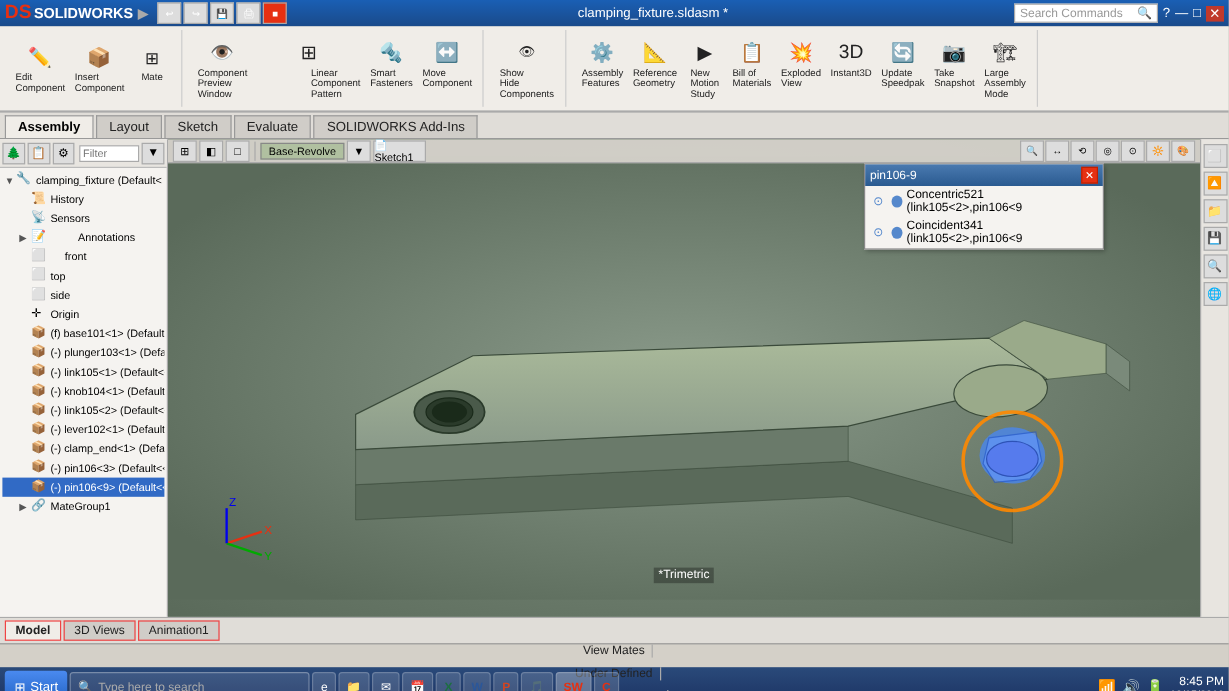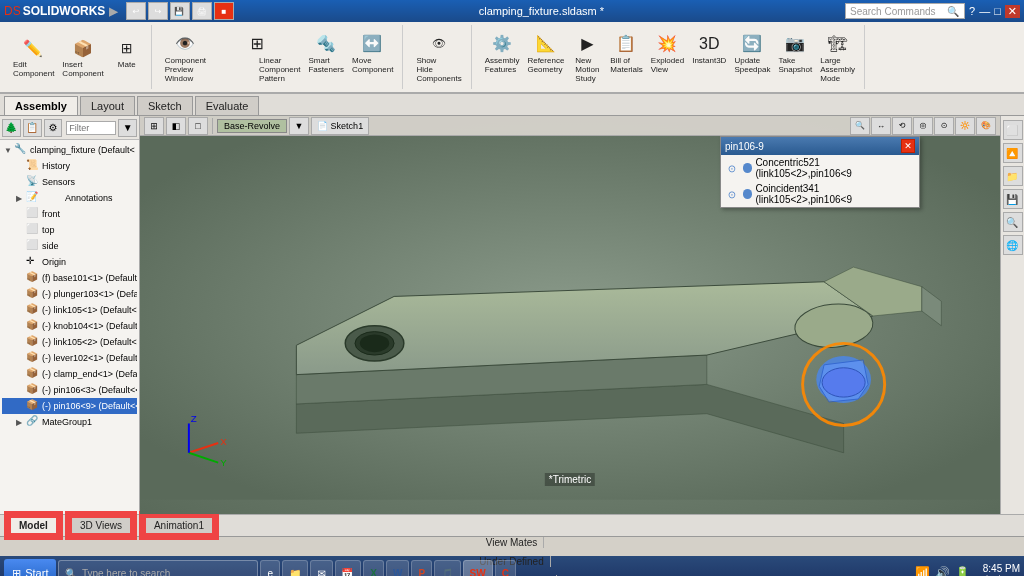--- a/index.html
+++ b/index.html
@@ -169,21 +169,21 @@
     
     #bottom-tabs {
       height: 22px;
       background: #e0ddd8;
       display: flex;
       align-items: center;
       padding: 0 4px;
       border-top: 1px solid #aaa;
       gap: 2px;
     }
-    .btab { padding: 2px 8px; font-size: 10px; cursor: pointer; background: #d0cdc8; border: 7px solid #ef4444; color: #222; }
+    .btab { padding: 2px 8px; font-size: 10px; cursor: pointer; background: #d0cdc8; border: 1px solid #ef4444; color: #222; }
     .btab.active { background: #f0ede8; font-weight: bold; }
 
     
     #statusbar {
       height: 20px;
       background: #d4d0c8;
       border-top: 1px solid #999;
       display: flex;
       align-items: center;
       padding: 0 4px;
@@ -254,21 +254,21 @@
     }
 
     
     #model-svg { position: absolute; top: 0; left: 0; width: 100%; height: 100%; }
   </style>
 </head>
 <body>
 
 <div id="titlebar">
   <div class="logo">
-    <span style="color:#e63012; font-weight:normal; font-size:12px;">DS</span>
+    <span style="color:#e63012; font-weight:bold; font-size:16px;">DS</span>
     <span style="color:white; font-size:12px; margin-left:2px;">SOLIDWORKS</span>
     <span style="color:#aaa; margin-left:4px;">▶</span>
   </div>
   <div style="display:flex; gap:2px; margin: 0 4px;">
     <div class="sb-btn" style="font-size:8px;">↩</div>
     <div class="sb-btn" style="font-size:8px;">↪</div>
     <div class="sb-btn" style="font-size:8px;">💾</div>
     <div class="sb-btn" style="font-size:8px;">🖨</div>
     <div class="sb-btn" style="font-size:8px; background:#e63012; color:white;">■</div>
   </div>
@@ -368,20 +368,21 @@
       </div>
     </div>
   </div>
 </div>
 
 <div id="tabbar">
   <div class="tab active">Assembly</div>
   <div class="tab">Layout</div>
   <div class="tab">Sketch</div>
   <div class="tab">Evaluate</div>
+  <div class="tab">SOLIDWORKS Add-Ins</div>
 </div>
 
 <div id="main">
 
   <div id="sidebar">
     <div id="sidebar-toolbar">
       <div class="sb-btn" title="Feature Tree">🌲</div>
       <div class="sb-btn" title="PropertyManager">📋</div>
       <div class="sb-btn" title="Configuration">⚙</div>
       <div style="flex:1;"></div>
@@ -409,21 +410,21 @@
       <div class="tree-item">
         <span class="tree-indent"></span>
         <span class="tree-arrow">▶</span>
         <span class="tree-icon">📝</span>
         <span style="font-size:9px;margin-left:23px;">Annotations</span>
       </div>
       <div class="tree-item">
         <span class="tree-indent"></span>
         <span class="tree-arrow"> </span>
         <span class="tree-icon">⬜</span>
-        <span style="font-size:9px;">front</span>
+        <span style="font-size:9px;margin-left:12px;">front</span>
       </div>
       <div class="tree-item">
         <span class="tree-indent"></span>
         <span class="tree-arrow"> </span>
         <span class="tree-icon">⬜</span>
         <span style="font-size:9px;">top</span>
       </div>
       <div class="tree-item">
         <span class="tree-indent"></span>
         <span class="tree-arrow"> </span>
@@ -502,21 +503,21 @@
   <div id="viewport">
     <div id="model-bg"></div>
 
     <div style="position:absolute; top:0; left:0; right:0; height:20px; background:rgba(220,215,208,0.9); border-bottom:1px solid #aaa; display:flex; align-items:center; padding:0 4px; gap:2px; z-index:5;">
       <div class="sb-btn" style="font-size:9px;">⊞</div>
       <div class="sb-btn" style="font-size:9px;">◧</div>
       <div class="sb-btn" style="font-size:9px;">□</div>
       <div style="width:1px; height:16px; background:#aaa; margin:0 2px;"></div>
       <div style="background:#b0c0a0; border:1px solid #888; padding:1px 6px; font-size:9px;">Base-Revolve</div>
       <div class="sb-btn" style="font-size:9px;">▼</div>
-      <div class="sb-btn" style="font-size:9px; width:58px;">📄 Sketch1</div>
+      <div class="sb-btn" style="font-size:9px; width:44px;">📄 Sketch1</div>
       <div style="flex:1;"></div>
       <div style="display:flex; gap:1px;">
         <div class="sb-btn" style="font-size:8px;">🔍</div>
         <div class="sb-btn" style="font-size:8px;">↔</div>
         <div class="sb-btn" style="font-size:8px;">⟲</div>
         <div class="sb-btn" style="font-size:8px;">◎</div>
         <div class="sb-btn" style="font-size:8px;">⊙</div>
         <div class="sb-btn" style="font-size:8px;">🔆</div>
         <div class="sb-btn" style="font-size:8px;">🎨</div>
       </div>

